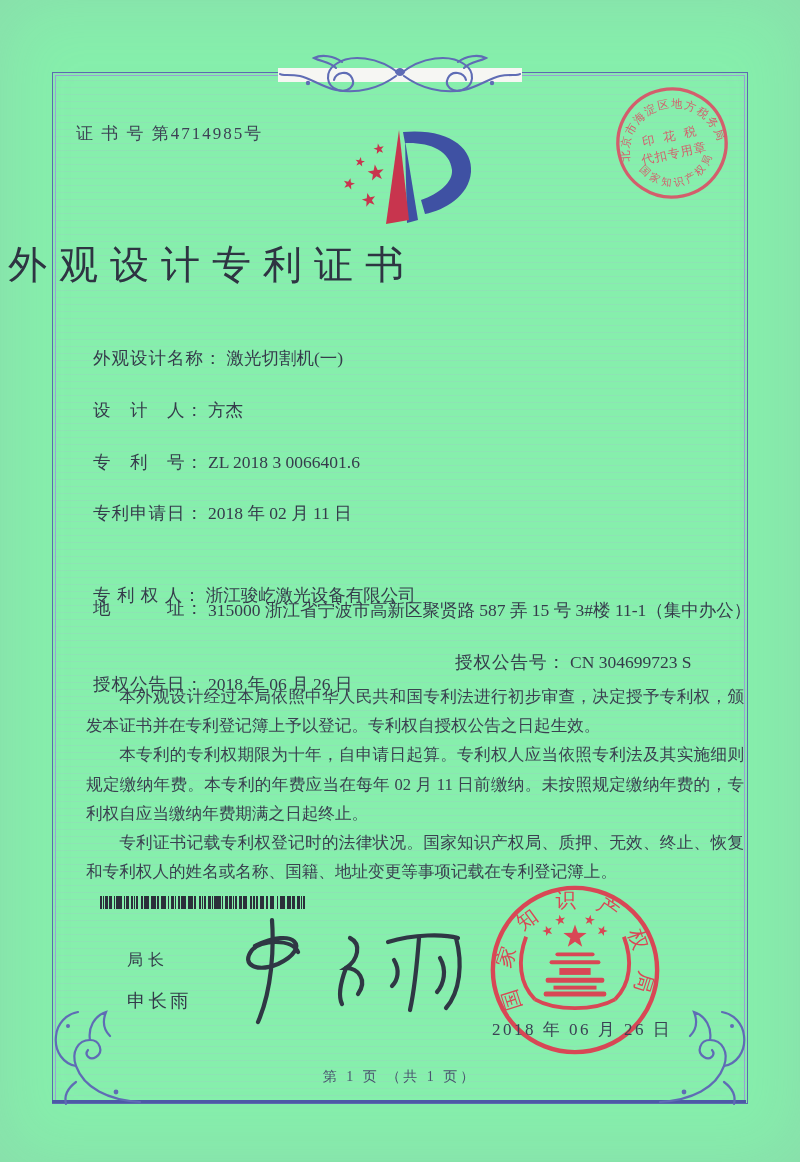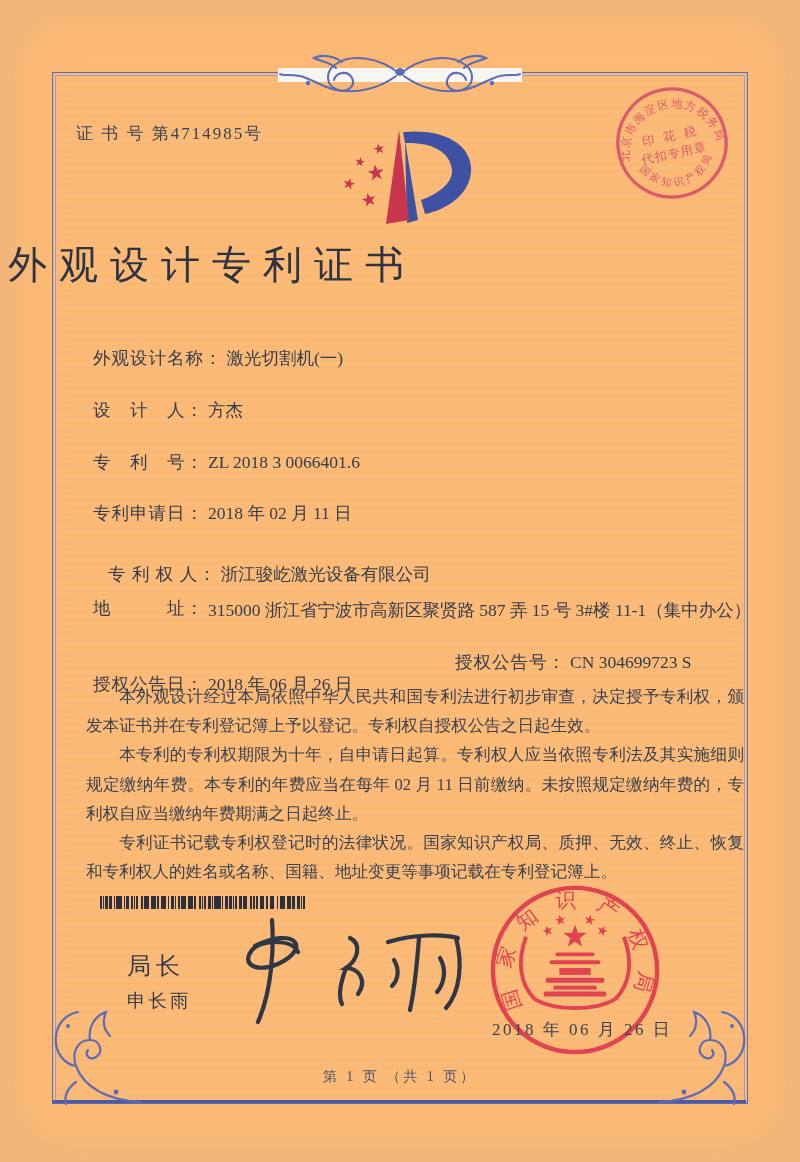--- a/index.html
+++ b/index.html
@@ -1,17 +1,17 @@
 <!DOCTYPE html>
 <html><head>
 <meta charset="utf-8">
 <style>
   html,body{margin:0;padding:0;background:#e9e9ea;}
   .page{position:relative;width:800px;height:1162px;margin:0 auto;overflow:hidden;
-        background:#fdba74;font-family:"Liberation Serif","DejaVu Serif",serif;color:#39404e;
+        background:#86efac;font-family:"Liberation Serif","DejaVu Serif",serif;color:#39404e;
         box-shadow:inset 0 0 70px rgba(150,152,168,.22);}
   .frame{position:absolute;left:52px;top:72px;width:694px;height:1030px;
          border:1px solid #5c6ab0;
          background:repeating-linear-gradient(to bottom,rgba(173,177,214,.18) 0 1px,rgba(0,0,0,0) 1px 7px);}
   .frame-in{position:absolute;left:2px;top:2px;right:2px;bottom:2px;border:1px solid #98a1d2;}
   .frame-bottom{position:absolute;left:52px;top:1100px;width:694px;height:3px;background:#4c5aa6;}
   .certno{position:absolute;left:76px;top:122px;font-size:17px;letter-spacing:2px;color:#3c4254;}
   .title{position:absolute;left:8px;right:0;top:238px;text-align:left;font-size:39px;
          letter-spacing:12px;color:#2e3442;}
   .frow{position:absolute;left:93px;font-size:17.5px;color:#353c4b;white-space:nowrap;}
@@ -19,21 +19,21 @@
   .addr{display:flex;white-space:normal;}
   .addr .fvalue{width:552px;line-height:1.6;}
   .paras{position:absolute;left:86px;top:682px;width:658px;font-size:16.6px;line-height:1.76;
          color:#3a4150;text-align:justify;}
   .paras p{margin:0;text-indent:2em;}
   .barcode{position:absolute;left:100px;top:896px;width:206px;height:13px;
     background-image:
       repeating-linear-gradient(90deg,#2b303a 0 1.6px,rgba(0,0,0,0) 1.6px 5.2px),
       repeating-linear-gradient(90deg,#2b303a 0 1px,rgba(0,0,0,0) 1px 3.4px),
       repeating-linear-gradient(90deg,#2b303a 0 2.4px,rgba(0,0,0,0) 2.4px 9px);}
-  .dg-title{position:absolute;left:127px;top:950px;font-size:24px;letter-spacing:5px;color:#333b4a;}
+  .dg-title{position:absolute;left:127px;top:950px;font-size:16px;letter-spacing:5px;color:#333b4a;}
   .dg-name{position:absolute;left:127px;top:988px;font-size:18.5px;letter-spacing:3px;color:#333b4a;}
   .seal-date{position:absolute;left:492px;top:1018px;font-size:17px;letter-spacing:2.5px;
              color:#3a4254;z-index:6;}
   .footer{position:absolute;left:0;right:0;top:1068px;text-align:center;font-size:14px;
           letter-spacing:3px;color:#49536e;}
   .svgabs{position:absolute;}
   .taxstamp{transform:rotate(-12deg);opacity:.93;}
   .seal{opacity:.92;z-index:5;}
   .sig{z-index:4;}
 </style>
@@ -130,21 +130,21 @@
   </div>
   <div class="frow" style="top:398px;">
     <span class="flabel">设　计　人：</span><span class="fvalue">方杰</span>
   </div>
   <div class="frow" style="top:450px;">
     <span class="flabel">专　利　号：</span><span class="fvalue">ZL 2018 3 0066401.6</span>
   </div>
   <div class="frow" style="top:501px;">
     <span class="flabel">专利申请日：</span><span class="fvalue">2018 年 02 月 11 日</span>
   </div>
-  <div class="frow" style="top:562px;margin-left:15px;">
+  <div class="frow" style="top:583px;">
     <span class="flabel">专 利 权 人：</span><span class="fvalue">浙江骏屹激光设备有限公司</span>
   </div>
   <div class="frow addr" style="top:596px;">
     <span class="flabel">地　　　址：</span>
       <span class="fvalue">315000 浙江省宁波市高新区聚贤路 587 弄 15 号 3#楼 11-1（集中办公）</span>
   </div>
   <div class="frow" style="top:650px;margin-top:22px;">
     <span class="flabel">授权公告日：</span><span class="fvalue">2018 年 06 月 26 日</span>
   </div>
   <div class="frow" style="top:650px;left:455px;">

